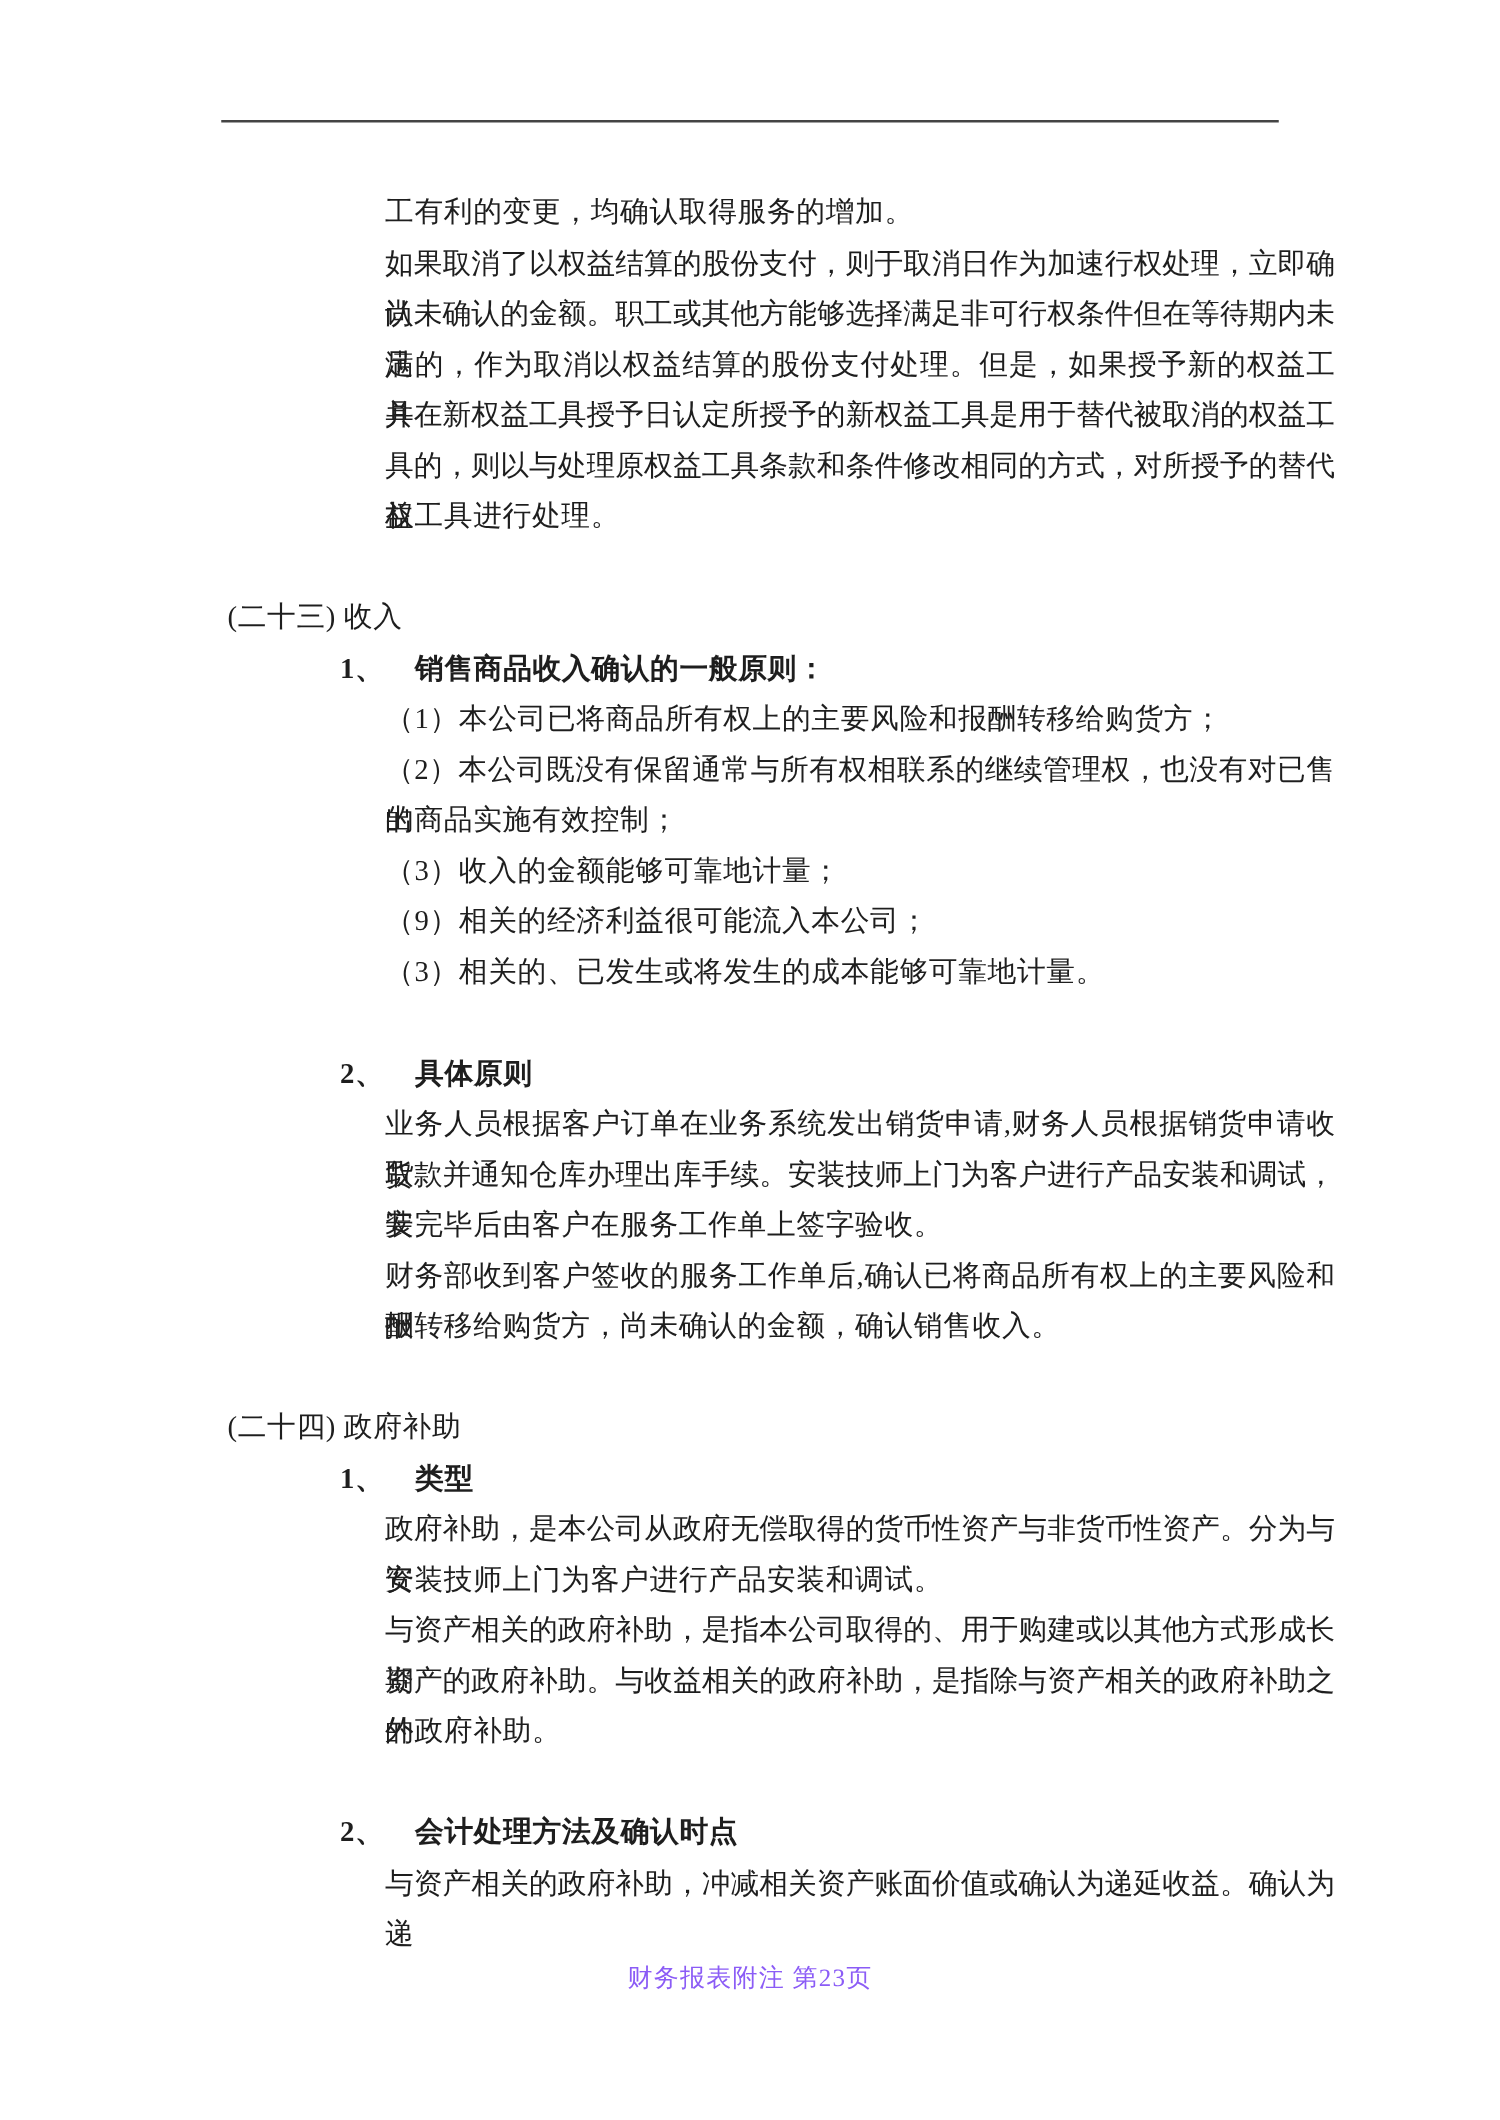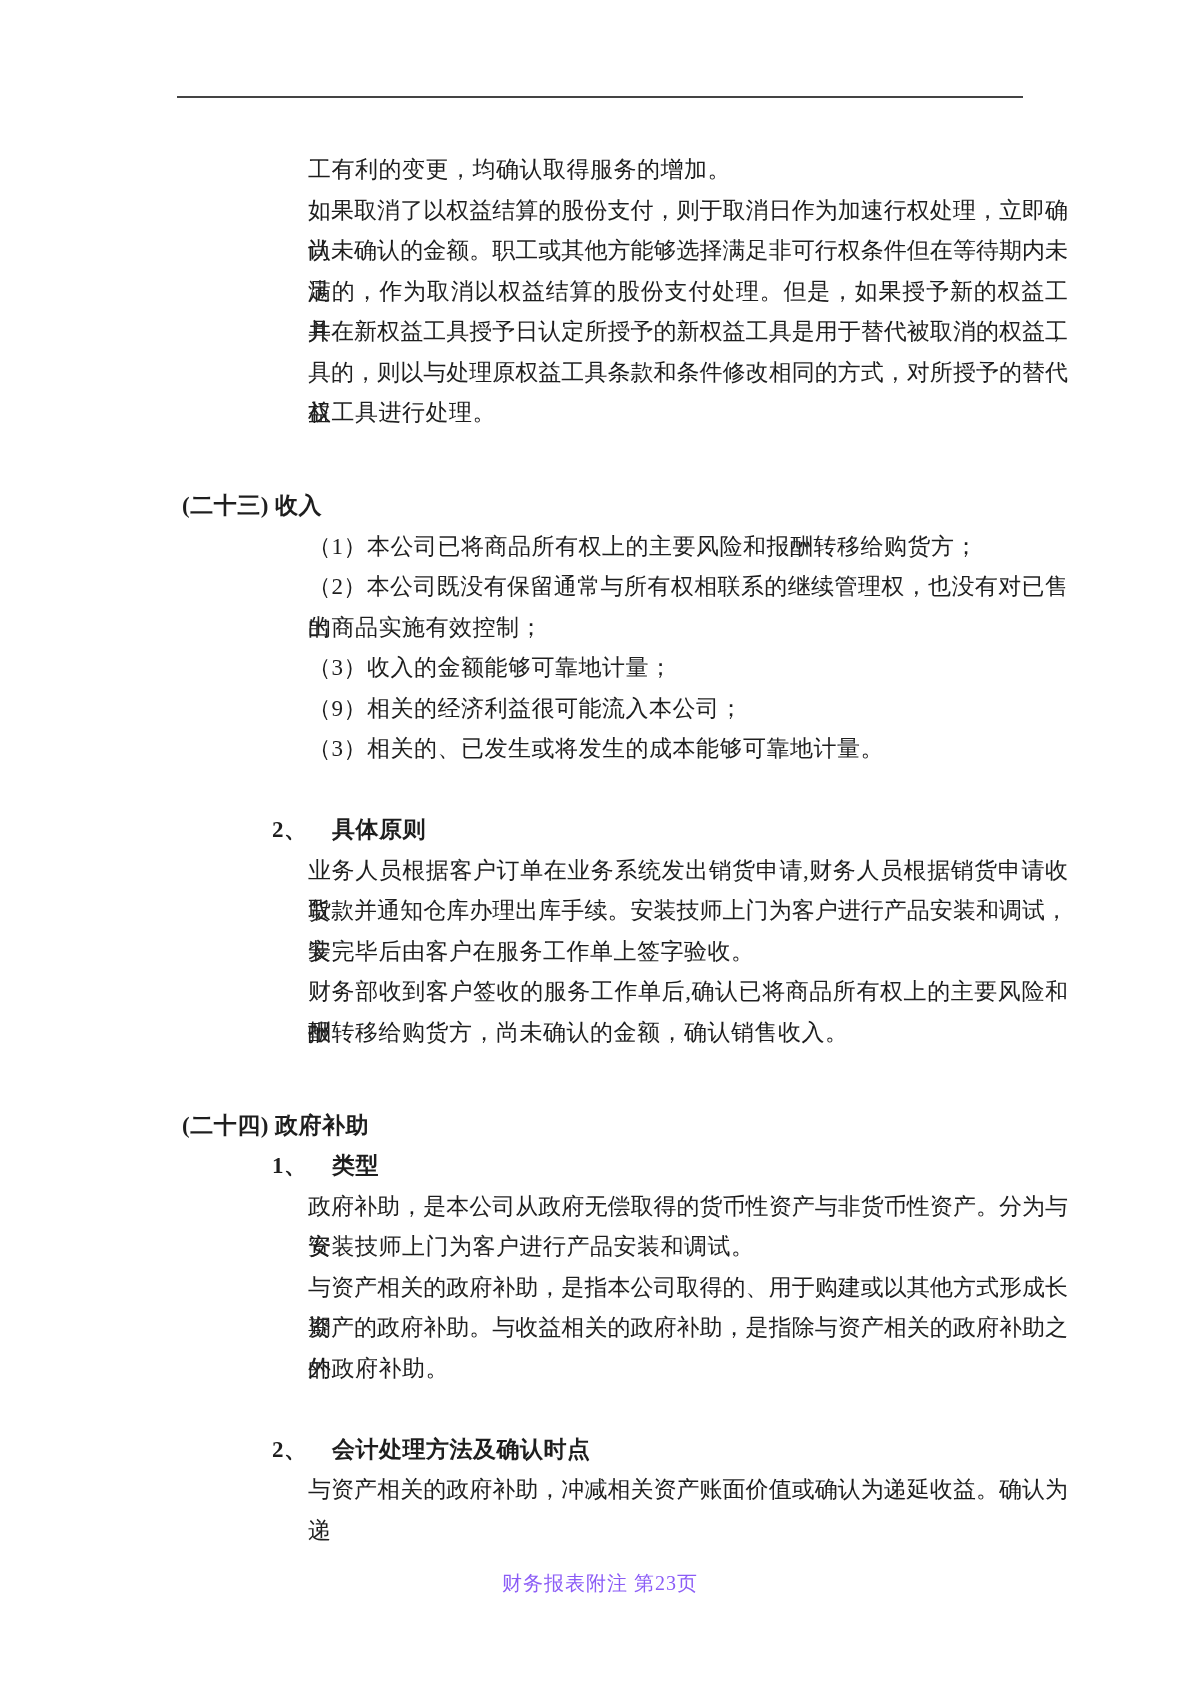--- a/index.html
+++ b/index.html
@@ -37,23 +37,22 @@
   .jz {
     white-space: normal;
     text-align: justify;
     text-align-last: justify;
     text-justify: inter-character;
     letter-spacing: 0;
   }
   .sp {  }
   .sec {
     margin-left: -126px;
-    font-weight: 700;
+    font-weight: 400;
     letter-spacing: 0.5px;
-    margin-top: 12px;
   }
   .sub {
     margin-left: -36px;
     font-weight: 700;
   }
   .sub .num {
     display: inline-block;
     width: 60px;
     font-weight: 700;
   }
@@ -84,20 +83,23 @@
     <div class="ln jz">尚未确认的金额。职工或其他方能够选择满足非可行权条件但在等待期内未满</div>
     <div class="ln jz">足的，作为取消以权益结算的股份支付处理。但是，如果授予新的权益工具，</div>
     <div class="ln jz">并在新权益工具授予日认定所授予的新权益工具是用于替代被取消的权益工</div>
     <div class="ln jz">具的，则以与处理原权益工具条款和条件修改相同的方式，对所授予的替代权</div>
     <div class="ln">益工具进行处理。</div>
 
     <div class="ln sp"></div>
 
     <div class="ln sec">(二十三) 收入</div>
 
+    <div class="ln sub">
+      <span class="num">1、</span><span>销售商品收入确认的一般原则：</span>
+    </div>
 
     <div class="ln">（1）本公司已将商品所有权上的主要风险和报酬转移给购货方；</div>
     <div class="ln jz">（2）本公司既没有保留通常与所有权相联系的继续管理权，也没有对已售出</div>
     <div class="ln">的商品实施有效控制；</div>
     <div class="ln">（3）收入的金额能够可靠地计量；</div>
     <div class="ln">（9）相关的经济利益很可能流入本公司；</div>
     <div class="ln">（3）相关的、已发生或将发生的成本能够可靠地计量。</div>
 
     <div class="ln sp"></div>
 

